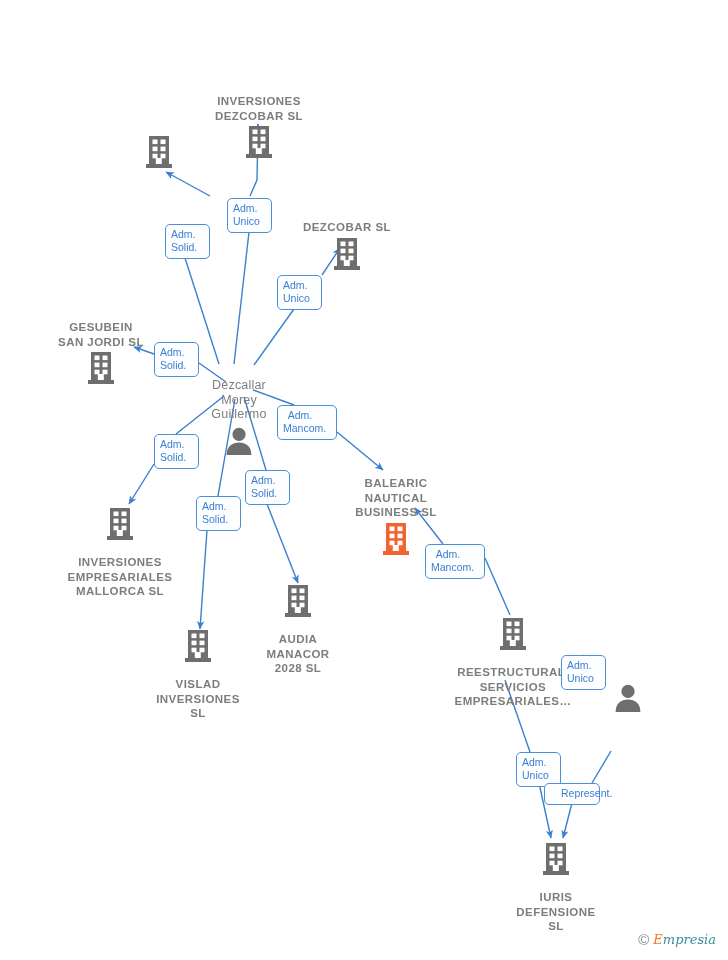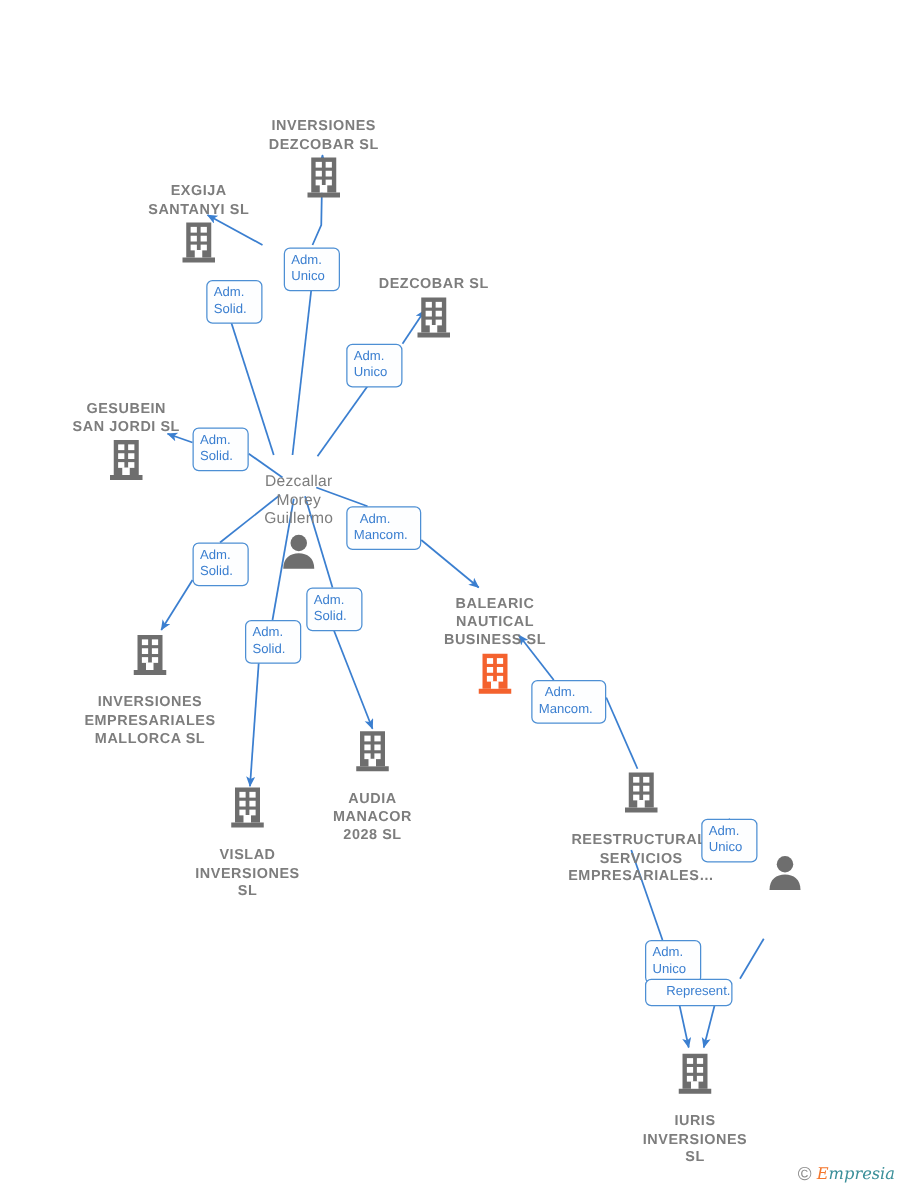--- a/index.html
+++ b/index.html
@@ -156,22 +156,20 @@
             <rect x="16.5" y="4.5" width="5" height="4.6" fill="#fff"></rect>
             <rect x="8.5" y="11.6" width="5" height="4.6" fill="#fff"></rect>
             <rect x="16.5" y="11.6" width="5" height="4.6" fill="#fff"></rect>
             <rect x="8.5" y="18.7" width="5" height="4.6" fill="#fff"></rect>
             <rect x="16.5" y="18.7" width="5" height="4.6" fill="#fff"></rect>
             <rect x="11.8" y="23" width="6" height="6" fill="#fff"></rect>
           </svg>
         </div>
       </div>
       <div class="node company label-above" style="left: 159px; top: 133px;">
-        <div class="node-label">EXGIJA
-SANTANYI  SL</div>
         <div class="icon-wrap">
           <svg width="30" height="34" viewBox="0 0 30 34" xmlns="http://www.w3.org/2000/svg">
             <rect x="5" y="1" width="20" height="28" fill="#6e6e6e"></rect>
             <rect x="2" y="29" width="26" height="4" fill="#6e6e6e"></rect>
             <rect x="8.5" y="4.5" width="5" height="4.6" fill="#fff"></rect>
             <rect x="16.5" y="4.5" width="5" height="4.6" fill="#fff"></rect>
             <rect x="8.5" y="11.6" width="5" height="4.6" fill="#fff"></rect>
             <rect x="16.5" y="11.6" width="5" height="4.6" fill="#fff"></rect>
             <rect x="8.5" y="18.7" width="5" height="4.6" fill="#fff"></rect>
             <rect x="16.5" y="18.7" width="5" height="4.6" fill="#fff"></rect>
@@ -329,21 +327,21 @@
             <rect x="8.5" y="4.5" width="5" height="4.6" fill="#fff"></rect>
             <rect x="16.5" y="4.5" width="5" height="4.6" fill="#fff"></rect>
             <rect x="8.5" y="11.6" width="5" height="4.6" fill="#fff"></rect>
             <rect x="16.5" y="11.6" width="5" height="4.6" fill="#fff"></rect>
             <rect x="8.5" y="18.7" width="5" height="4.6" fill="#fff"></rect>
             <rect x="16.5" y="18.7" width="5" height="4.6" fill="#fff"></rect>
             <rect x="11.8" y="23" width="6" height="6" fill="#fff"></rect>
           </svg>
         </div>
         <div class="node-label">IURIS
-INVERSIONES
+DEFENSIONE
 SL</div>
       </div>
     </div>
   <div id="edge-label-group">
       <div class="edge-label" style="left: 165px; top: 224px; width: 45px; min-height: 34px;">Adm.
 Solid.</div>
       <div class="edge-label" style="left: 227px; top: 198px; width: 45px; min-height: 34px;">Adm.
 Unico</div>
       <div class="edge-label" style="left: 277px; top: 275px; width: 45px; min-height: 34px;">Adm.
 Unico</div>
@@ -356,21 +354,21 @@
       <div class="edge-label" style="left: 196px; top: 496px; width: 45px; min-height: 34px;">Adm.
 Solid.</div>
       <div class="edge-label" style="left: 245px; top: 470px; width: 45px; min-height: 34px;">Adm.
 Solid.</div>
       <div class="edge-label" style="left: 425px; top: 544px; width: 60px; min-height: 34px;">Adm.
 Mancom.</div>
       <div class="edge-label" style="left: 561px; top: 655px; width: 45px; min-height: 34px;">Adm.
 Unico</div>
       <div class="edge-label" style="left: 516px; top: 752px; width: 45px; min-height: 34px;">Adm.
 Unico</div>
-      <div class="edge-label one-line" style="left: 516px; top: 783px; width: 70px; min-height: 20px; padding-left: 16px;">Represent.</div>
+      <div class="edge-label one-line" style="left: 544px; top: 783px; width: 56px; min-height: 20px; padding-left: 16px;">Represent.</div>
     </div>
 
   <div id="watermark">
     <span class="copy">©</span>
     <span class="brand"><span>E</span><span class="tail">mpresia</span></span>
   </div>
 
 </div>
 
 </body></html>

